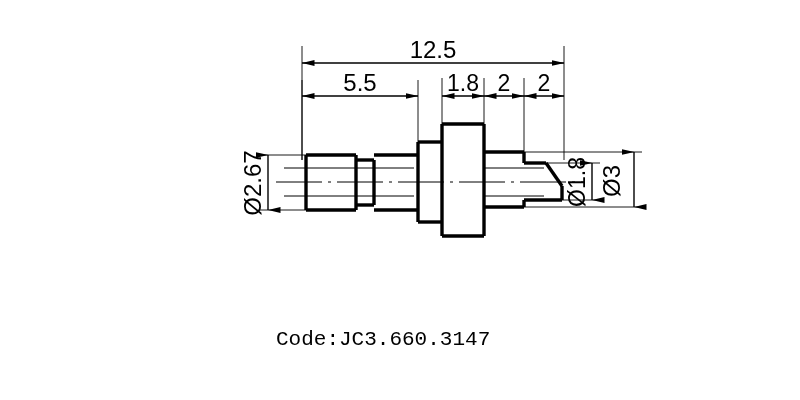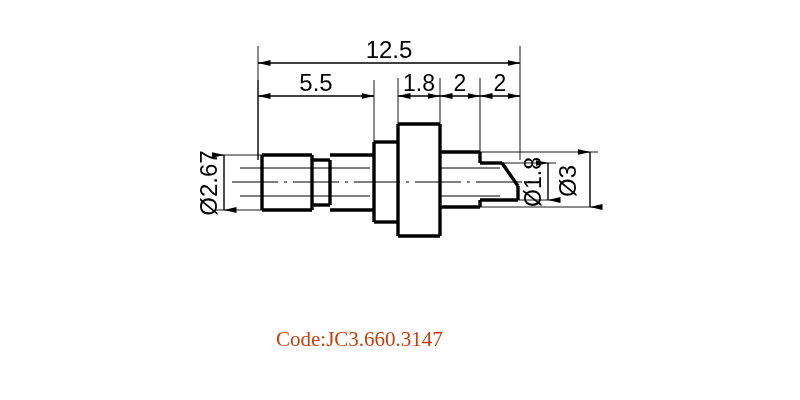--- a/index.html
+++ b/index.html
@@ -14,36 +14,37 @@
     position: relative;
     font-family: "Liberation Sans", sans-serif;
     overflow: hidden;
   }
   #drawing-stage {
     position: absolute;
     left: 0;
     top: 0;
     width: 680px;
     height: 400px;
+    padding-left: 44px;
   }
   svg#technical-drawing {
     display: block;
     width: 800px;
     height: 400px;
   }
   .caption-block {
     position: absolute;
     left: 276px;
     top: 326px;
     width: 300px;
   }
   .caption-line {
-    font-family: Liberation Serif, serif;
+    font-family: Liberation Mono, monospace;
     font-size: 21px;
-    color: #c2410c;
+    color: #000000;
     line-height: 27px;
     white-space: pre;
     letter-spacing: 0px;
   }
 </style>
 </head>
 <body>
 
 <div id="drawing-stage">
 

